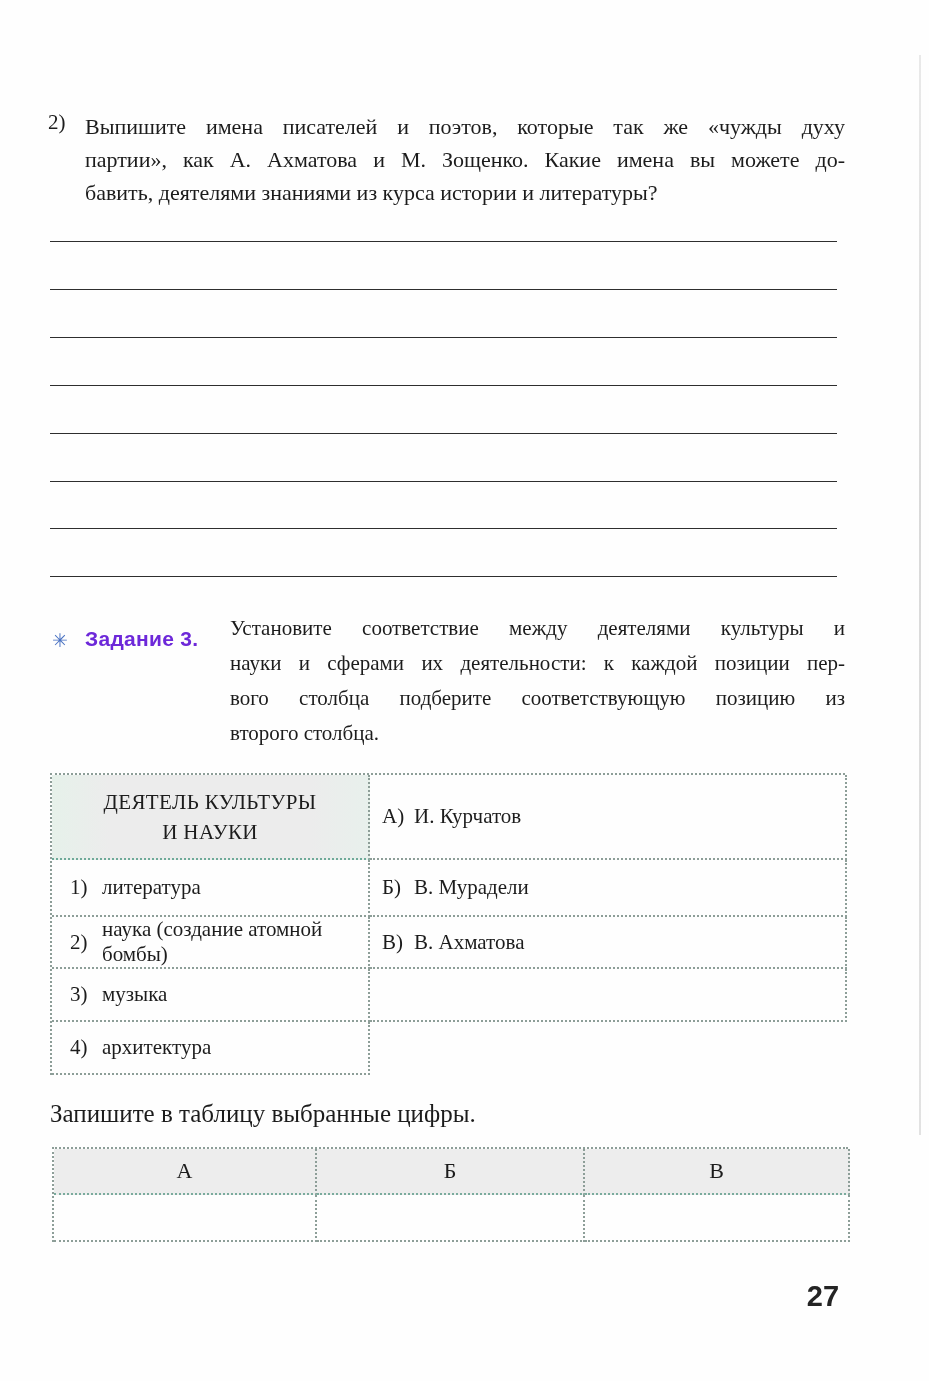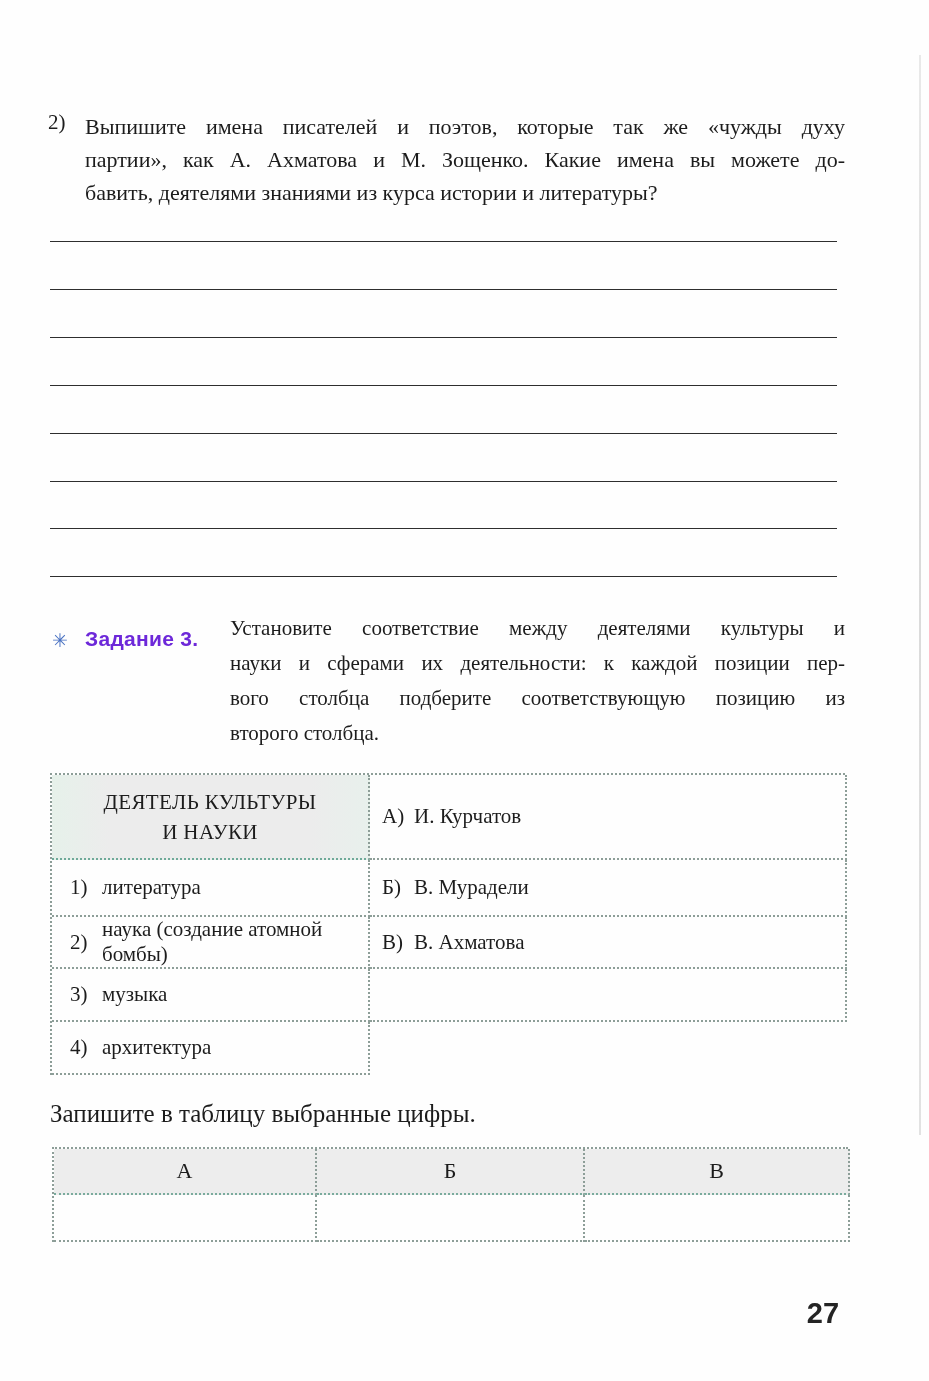--- a/index.html
+++ b/index.html
@@ -54,21 +54,21 @@
     display:grid;grid-template-columns:263px 268px 265px;
     grid-template-rows:46px 47px;
     border-top:2px dotted #8d9e98;border-left:2px dotted #8d9e98;
     box-sizing:border-box;
   }
   .at-cell{border-right:2px dotted #8d9e98;border-bottom:2px dotted #8d9e98;
     box-sizing:border-box;display:flex;align-items:center;justify-content:center;}
   .at-header{background:#ededed;font-size:22px;border-bottom-color:#7aab9d;}
   
   .page-num{position:absolute;left:793px;top:1280px;width:60px;text-align:center;
-    font-family:"Liberation Sans",sans-serif;font-size:29px;font-weight:600;color:#242424;margin-top:17px;}
+    font-family:"Liberation Sans",sans-serif;font-size:29px;font-weight:600;color:#242424;}
 </style>
 </head>
 <body>
 
 <div class="page">
 
   <div class="page-edge"></div>
 
   <div class="t2-num">2)</div>
   <div class="t2-lines">

